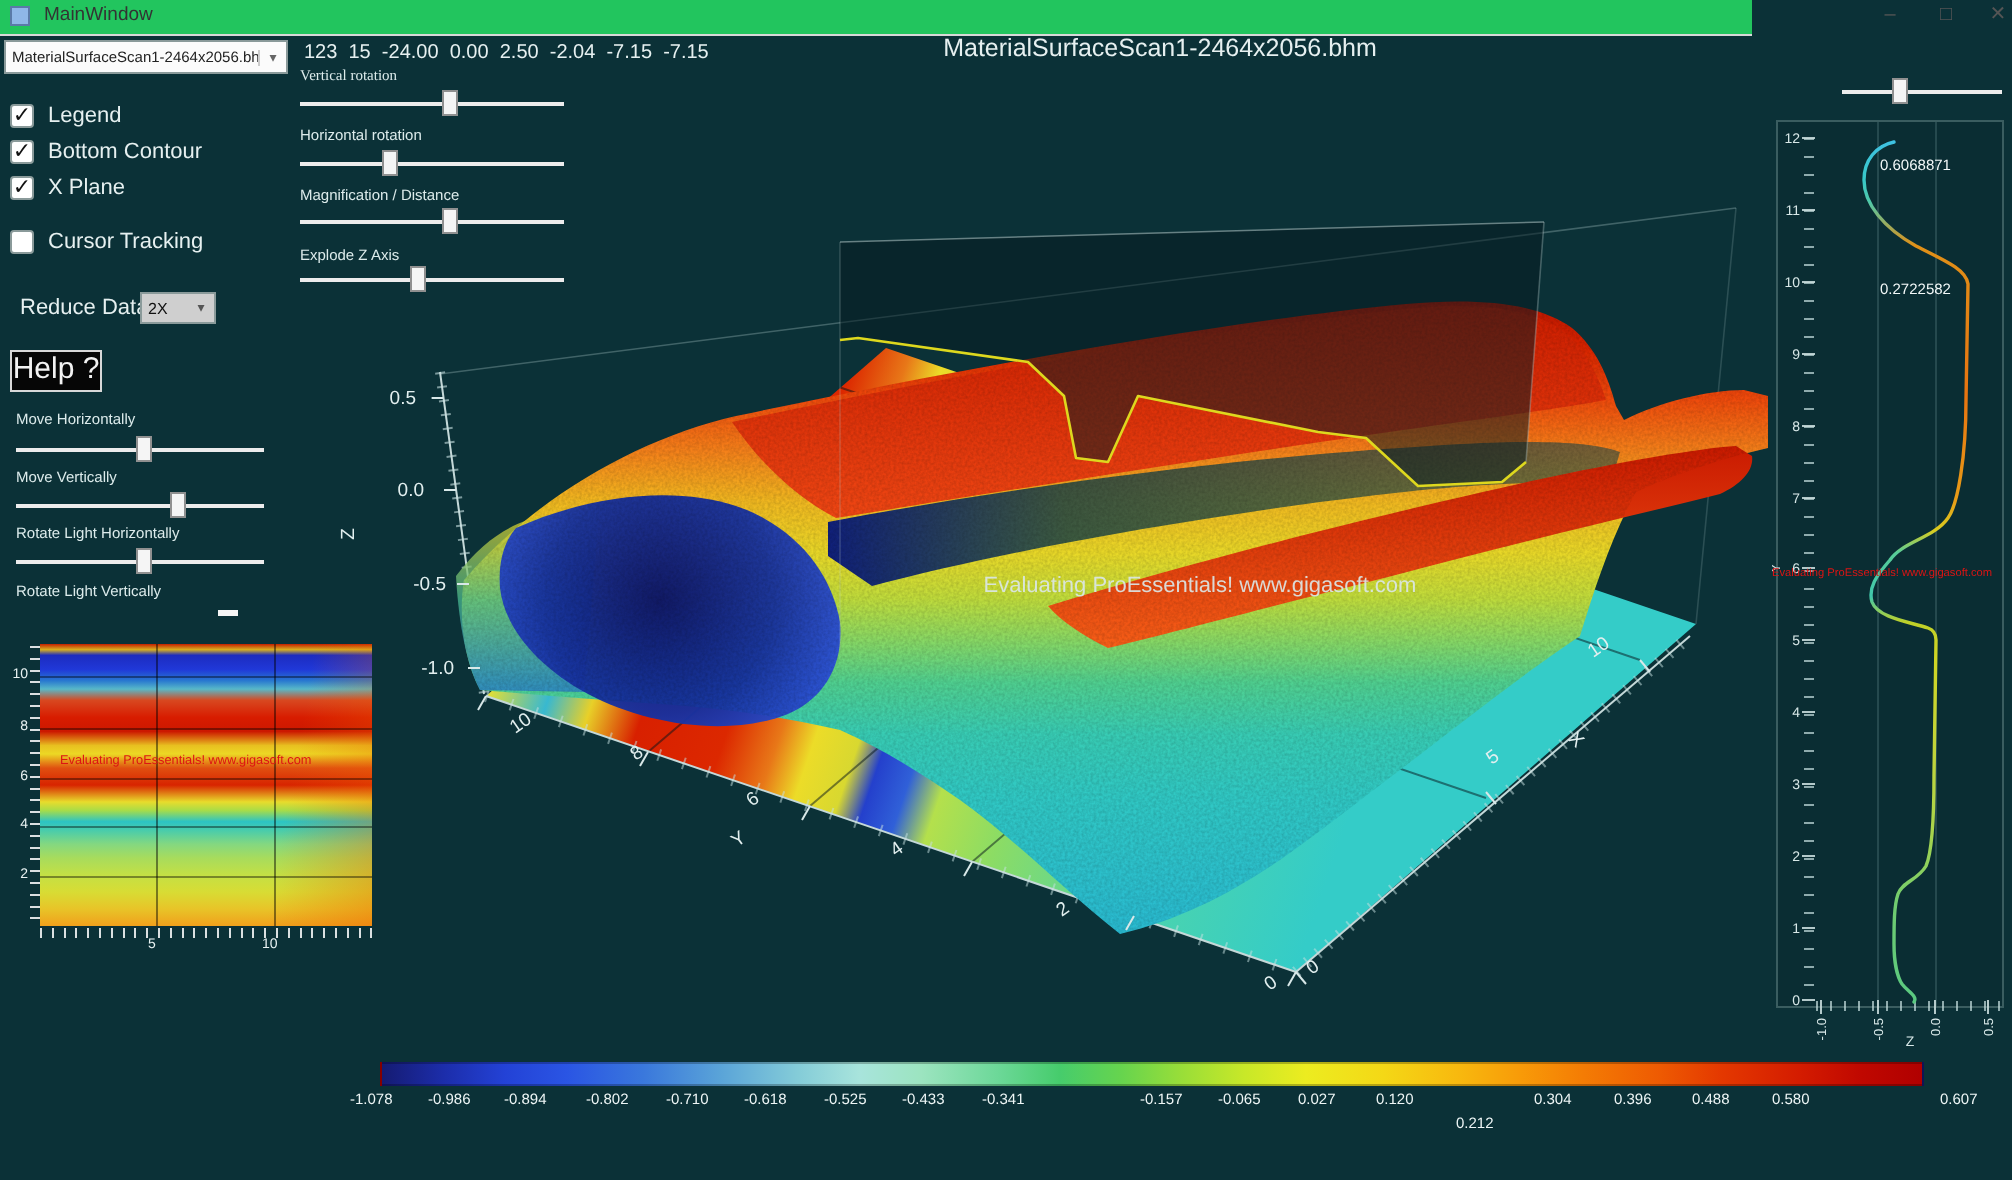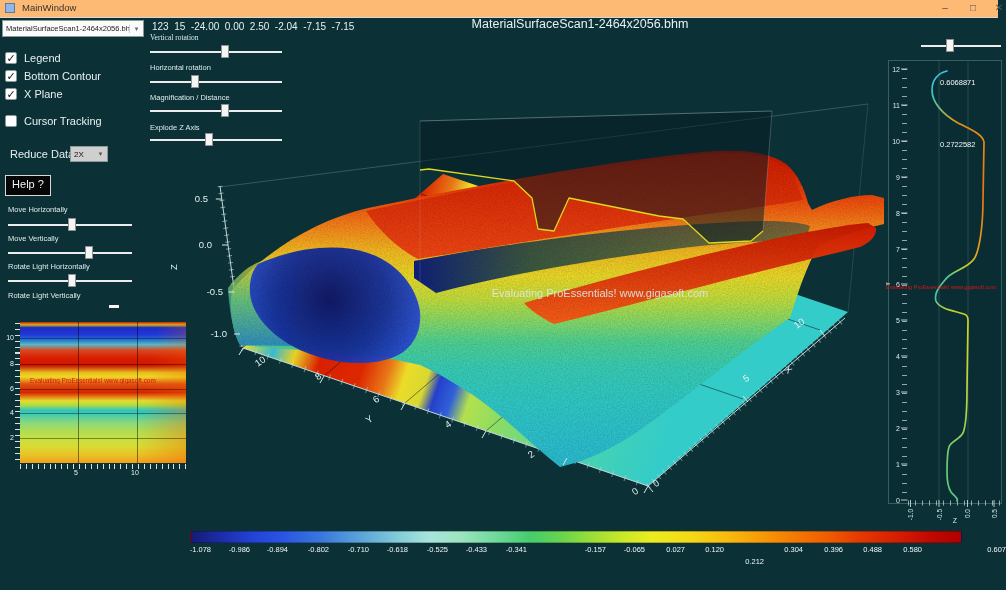--- a/index.html
+++ b/index.html
@@ -1,20 +1,20 @@
 <!DOCTYPE html>
 <html><head>
 <meta charset="utf-8">
 <style>
   html,body{margin:0;padding:0;background:#0b3137;width:1006px;height:590px;overflow:hidden;
     font-family:"Liberation Sans","DejaVu Sans",sans-serif;}
   .abs{position:absolute;}
   #stage{position:relative;width:1006px;height:590px;background:#0b3137;}
   
-  #titlebar{left:0;top:0;width:998px;height:17px;background:#fdba74;border-bottom:1px solid #d8d8d8;}
+  #titlebar{left:0;top:0;width:876px;height:17px;background:#22c55e;border-bottom:1px solid #d8d8d8;}
   #titlebar .appicon{left:5px;top:3px;width:10px;height:10px;background:#8fb7e8;border:1px solid #5a7aa8;box-sizing:border-box;}
   #titlebar .title{left:22px;top:2px;font-size:9.5px;color:#333;}
   .winbtn{top:0;width:30px;height:17px;text-align:center;font-size:10px;color:#555;line-height:16px;cursor:default;}
   
   .t{color:#e6f0f0;}
   .lbl7{font-size:7.5px;color:#dcebeb;}
   .lbl11{font-size:11px;color:#e6f0f0;}
   
   .dd{background:#fbfbfb;border:1px solid #8a9a9a;box-sizing:border-box;display:flex;align-items:center;}
   .dd .txt{flex:1;font-size:7.5px;color:#222;padding-left:3px;white-space:nowrap;overflow:hidden;}
@@ -22,21 +22,21 @@
   
   .slider{height:16px;}
   .slider .track{position:absolute;left:0;top:6px;width:100%;height:2px;background:#ececec;}
   .slider .thumb{position:absolute;top:0;width:8px;height:13px;background:#f5f5f5;border:1px solid #909090;box-sizing:border-box;}
   .slider.flat .thumb{height:3px;width:10px;top:5px;border:none;background:#f5f5f5;}
   
   .cbrow{display:flex;align-items:center;gap:7px;}
   .cb{width:12px;height:12px;background:#fff;border:1px solid #8a9a9a;box-sizing:border-box;border-radius:2px;
       font-size:11px;line-height:10px;text-align:center;color:#111;font-weight:bold;}
   
-  #helpbtn{background:#060606;border:1px solid #d8d8d8;color:#f2f2f2;font-size:11px;text-align:center;line-height:17px;}
+  #helpbtn{background:#060606;border:1px solid #d8d8d8;color:#f2f2f2;font-size:15px;text-align:center;line-height:17px;}
   
   #hm{left:20px;top:322px;width:166px;height:141px;
       background:
         linear-gradient(100deg, rgba(16,40,200,0) 72%, rgba(240,100,0,0.40) 100%),
         linear-gradient(to bottom,
           #c42000 0%, #d8b020 2%,
           #1c2cc0 4%, #2038d8 9%, #2878d0 13%, #58b8c8 16%,
           #d84820 20%, #d81c00 26%, #cc1800 31%,
           #e8c020 36%, #ecd824 39%,
           #e05010 44%, #d82400 50%,
@@ -49,21 +49,21 @@
   .tickstrip-h{background:repeating-linear-gradient(to right, rgba(255,255,255,0.85) 0 1px, transparent 1px 5.9px);}
   .axlbl{font-size:7px;color:#e8f2f2;}
   .wm-red{color:#dd1414;white-space:nowrap;overflow:hidden;}
   
   #colorbar{left:190px;top:531px;width:772px;height:12px;border:1px solid rgba(0,0,0,0.25);box-sizing:border-box;
     background:linear-gradient(to right,
       #151b72 0%, #1c2daa 4%, #2342d6 8%, #2a55e4 12%, #3a78dc 17%, #5aa4d8 22%, #84ccd8 27%,
       #a8e4dc 31%, #9ce4c0 35%, #6cd898 40%, #46cc6c 44%, #66d44e 48%, #9ade38 52%, #c8e828 56%,
       #ecec20 60%, #f4d816 65%, #f8b80e 70%, #f89a08 74%, #f47c04 78%, #ee5a02 83%, #e43800 87%,
       #d41c00 92%, #c00800 96%, #b00000 100%);}
-  .cbl{position:absolute;top:545px;width:36px;text-align:right;font-size:7.5px;color:#eef6f6;}
+  .cbl{position:absolute;top:545px;width:36px;text-align:left;font-size:7.5px;color:#eef6f6;}
   
   #rframe{left:888px;top:60px;width:114px;height:444px;border:1px solid rgba(130,165,165,0.4);box-sizing:border-box;background:rgba(0,0,0,0.07);}
   svg text{font-family:"Liberation Sans","DejaVu Sans",sans-serif;}
 </style>
 </head>
 <body>
 
 <div id="stage">
 
   <div class="abs" id="titlebar">

